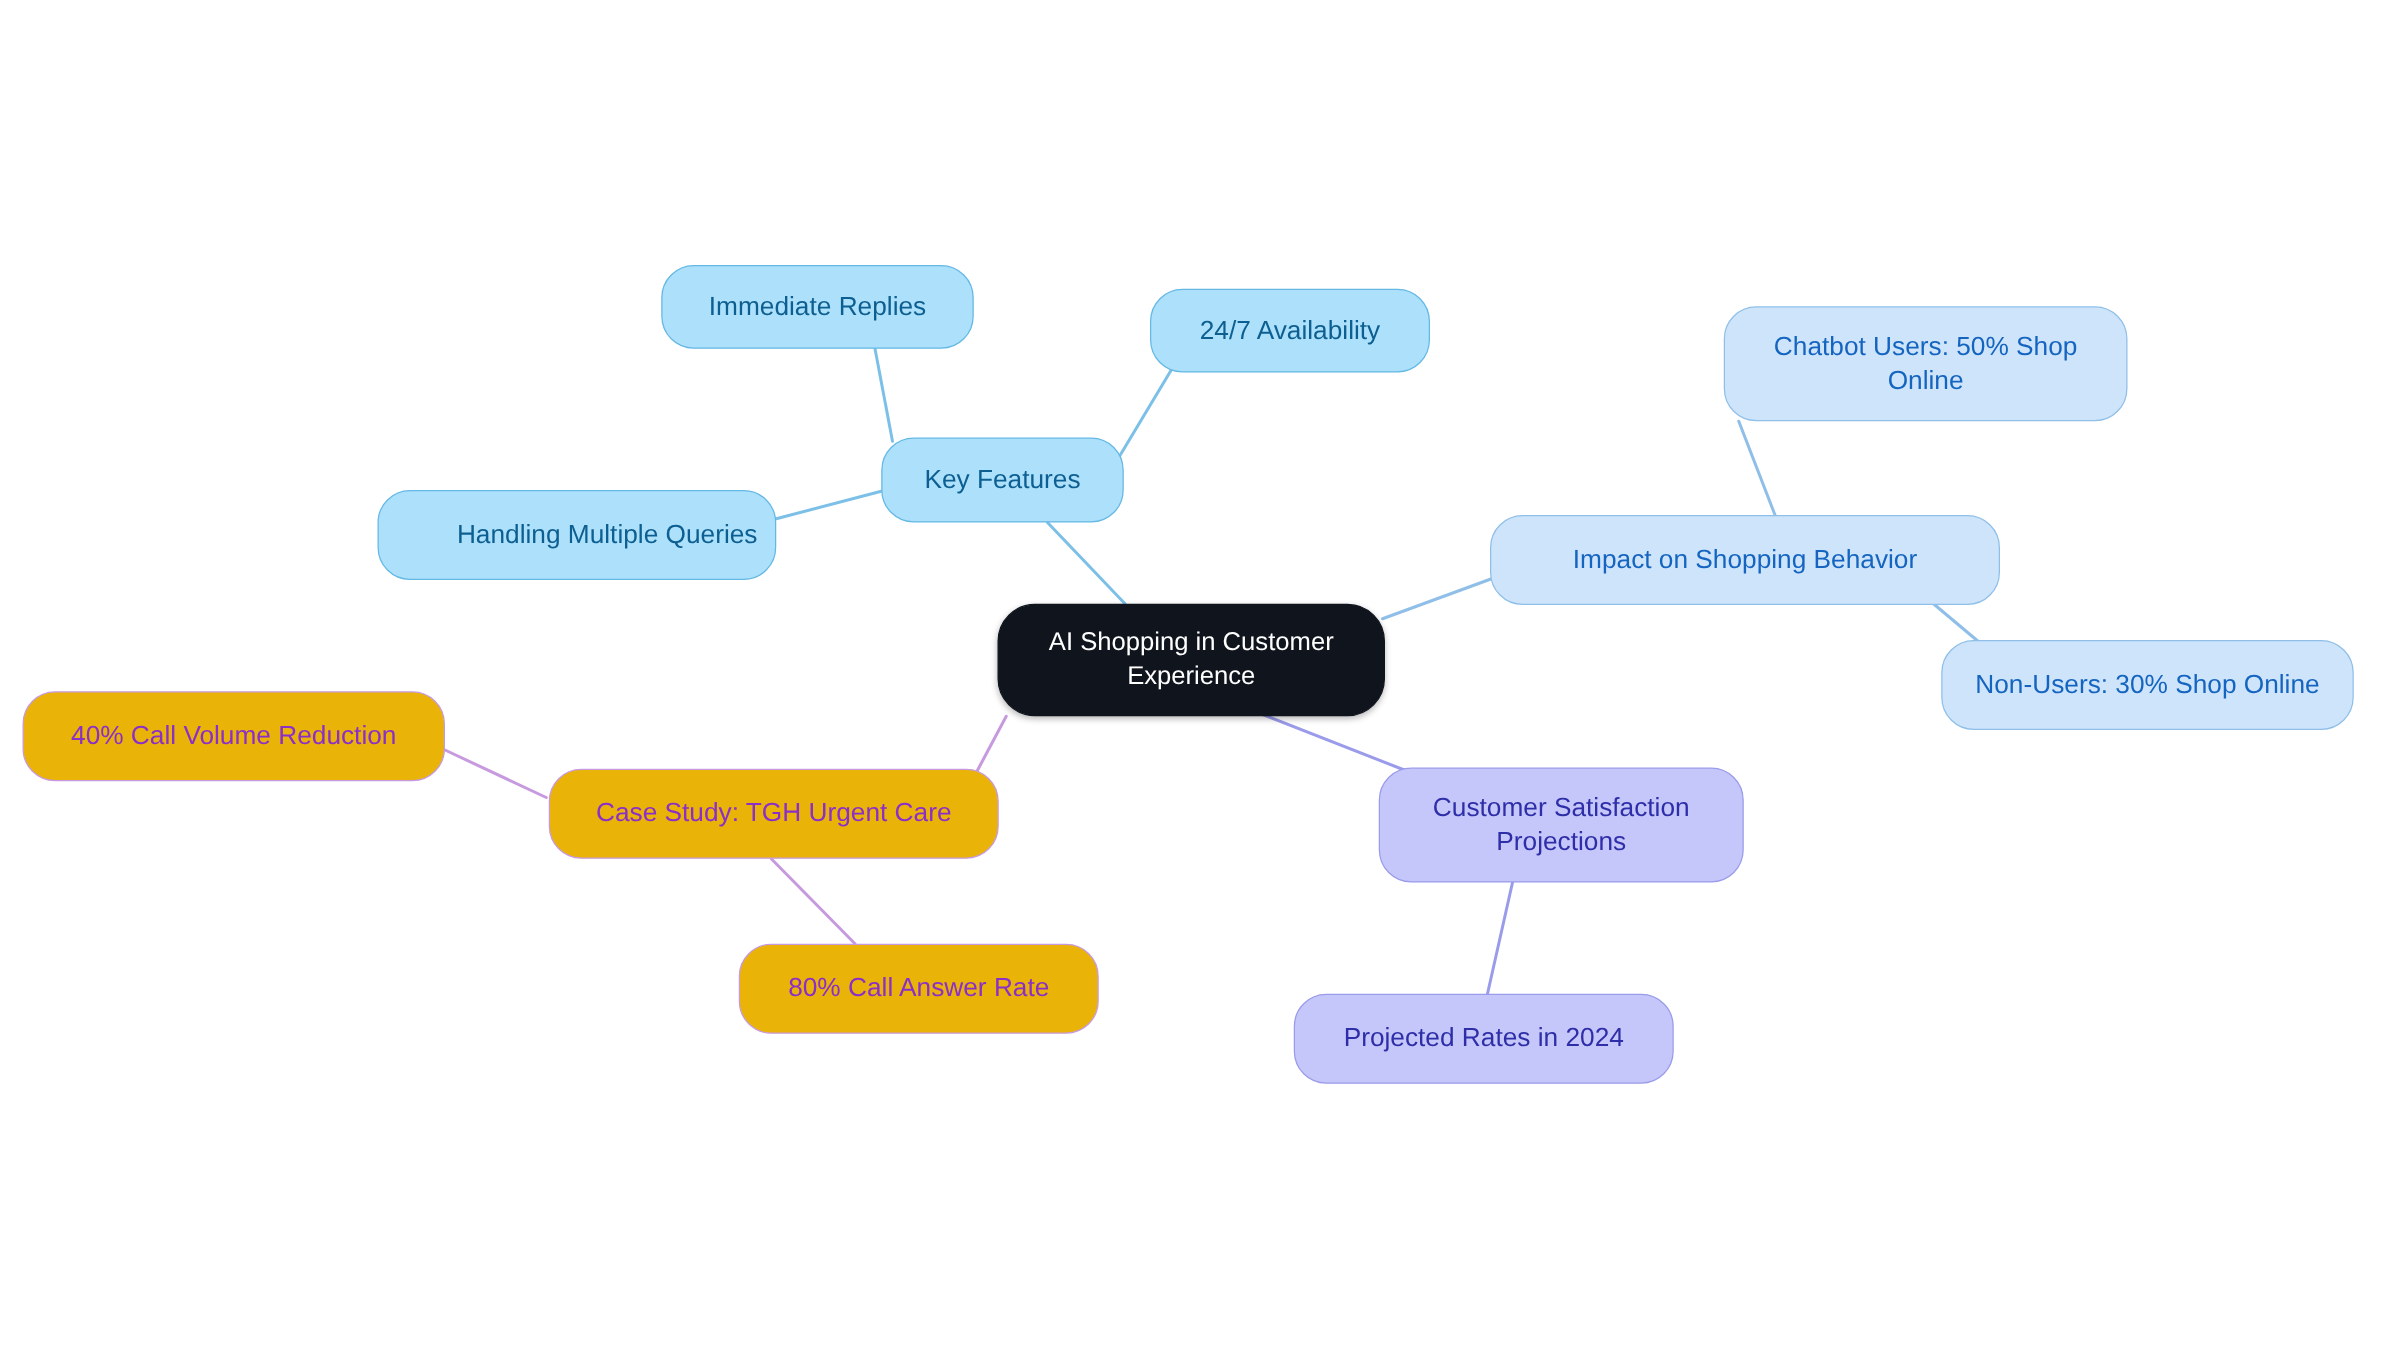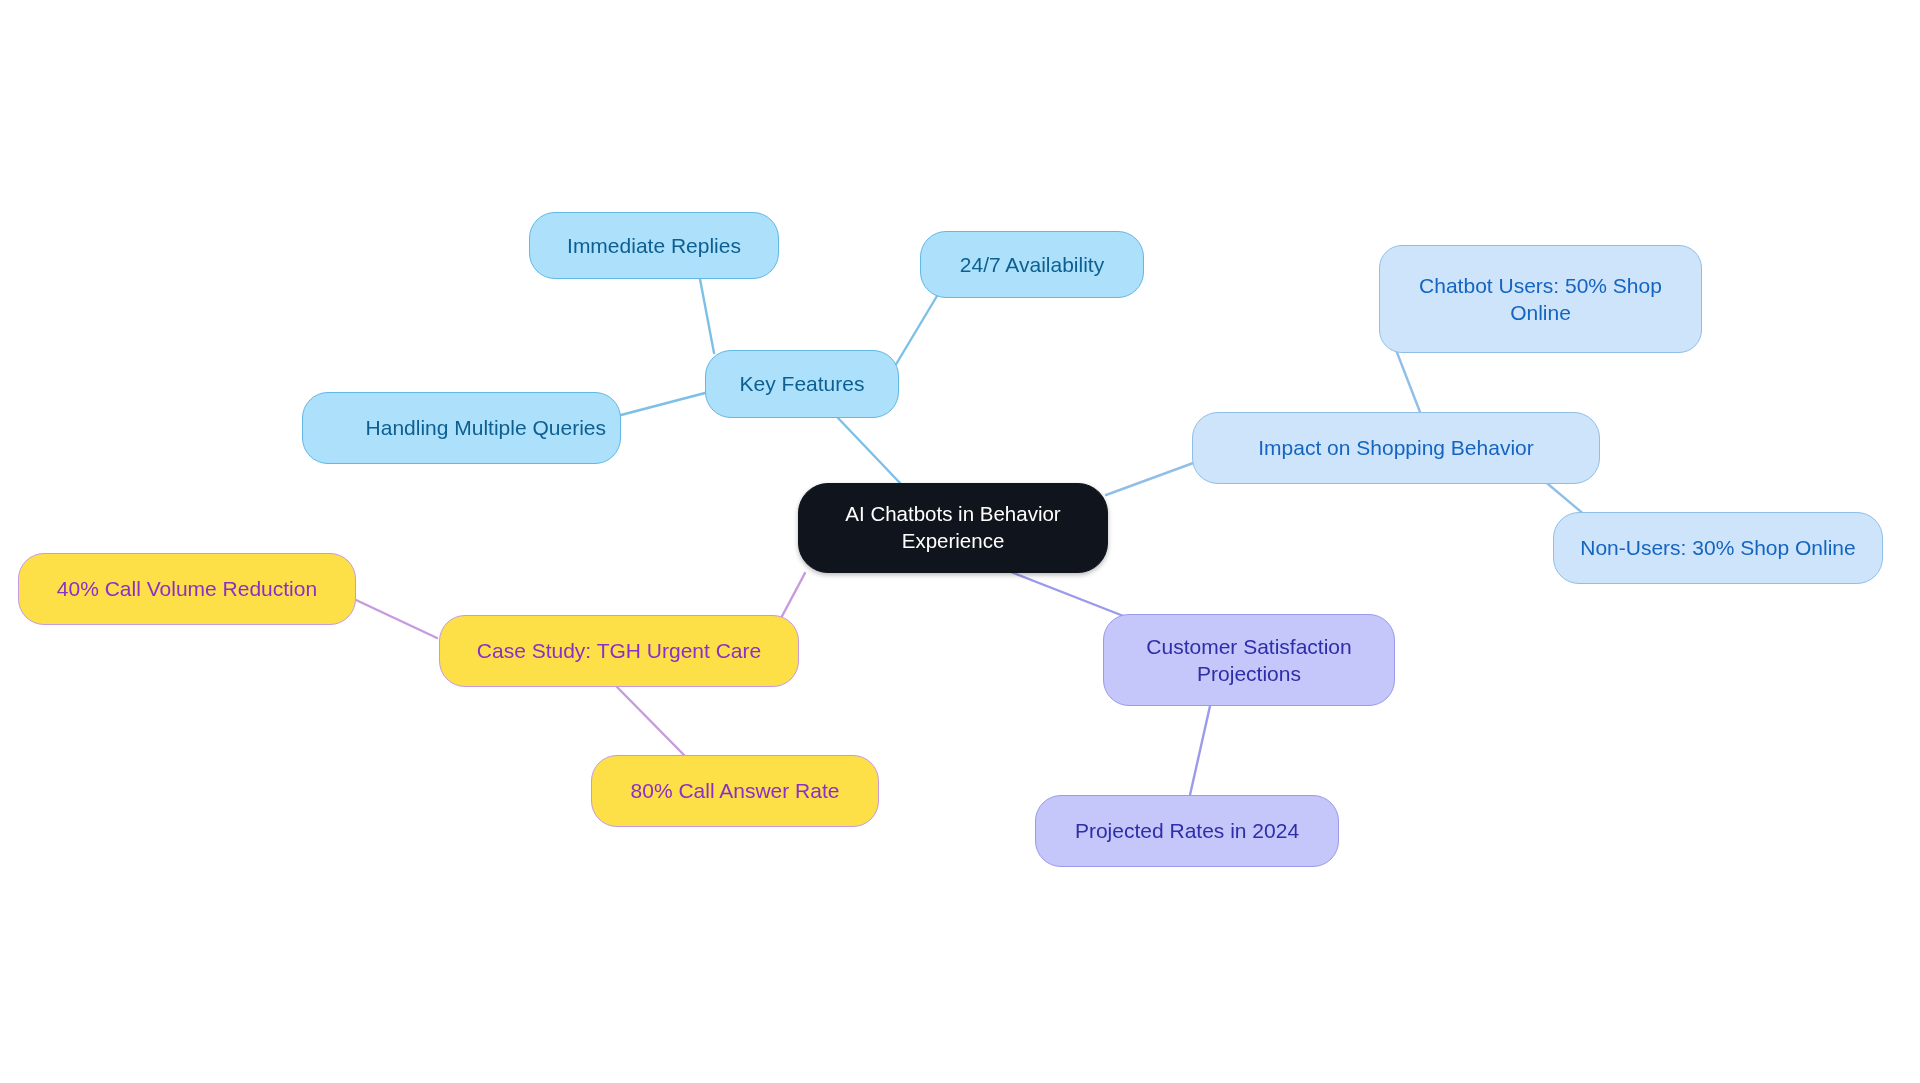--- a/index.html
+++ b/index.html
@@ -61,21 +61,21 @@
     color: #1565c0;
     font-size: 21px;
   }
   .node-periwinkle {
     background: #c5c6fa;
     border-color: #9a9bea;
     color: #2d2ea8;
     font-size: 21px;
   }
   .node-orchid {
-    background: #fde047;
+    background: #eab308;
     border-color: #c79ae0;
     color: #8b2fc9;
     font-size: 21px;
   }
 </style>
 </head>
 <body>
 
 <div id="mindmap-canvas">
   <svg id="edge-layer" viewBox="0 0 1920 1083">
@@ -86,28 +86,28 @@
       <line x1="1106" y1="495" x2="1196" y2="462" stroke="#8fbfe8" stroke-width="2.4" stroke-linecap="round"></line>
       <line x1="1420" y1="412" x2="1391" y2="337" stroke="#8fbfe8" stroke-width="2.4" stroke-linecap="round"></line>
       <line x1="1542" y1="479" x2="1586" y2="516" stroke="#8fbfe8" stroke-width="2.4" stroke-linecap="round"></line>
       <line x1="1006" y1="570" x2="1126" y2="617" stroke="#9a9bea" stroke-width="2.4" stroke-linecap="round"></line>
       <line x1="1210" y1="706" x2="1190" y2="795" stroke="#9a9bea" stroke-width="2.4" stroke-linecap="round"></line>
       <line x1="805" y1="573" x2="780" y2="620" stroke="#c79ae0" stroke-width="2.4" stroke-linecap="round"></line>
       <line x1="437" y1="638" x2="356" y2="600" stroke="#c79ae0" stroke-width="2.4" stroke-linecap="round"></line>
       <line x1="617" y1="687" x2="684" y2="755" stroke="#c79ae0" stroke-width="2.4" stroke-linecap="round"></line>
     </svg>
   <div id="node-layer">
-      <div class="node node-root" style="left: 798px; top: 483px; width: 310px; height: 90px;"><span>AI Chatbots in Behavior
+      <div class="node node-root" style="left: 798px; top: 483px; width: 310px; height: 90px;"><span>AI Shopping in Customer
 Experience</span></div>
       <div class="node node-blue" style="left: 705px; top: 350px; width: 194px; height: 68px;"><span>Key Features</span></div>
       <div class="node node-blue" style="left: 529px; top: 212px; width: 250px; height: 67px;"><span>Immediate Replies</span></div>
       <div class="node node-blue" style="left: 920px; top: 231px; width: 224px; height: 67px;"><span>24/7 Availability</span></div>
       <div class="node node-blue" style="left: 302px; top: 392px; width: 319px; height: 72px; justify-content: flex-end;"><span>Handling Multiple Queries</span></div>
       <div class="node node-blue-pale" style="left: 1192px; top: 412px; width: 408px; height: 72px;"><span>Impact on Shopping Behavior</span></div>
-      <div class="node node-blue-pale" style="left: 1379px; top: 245px; width: 323px; height: 108px; border-radius: 23px;"><span>Chatbot Users: 50% Shop
+      <div class="node node-blue-pale" style="left: 1379px; top: 245px; width: 323px; height: 92px;"><span>Chatbot Users: 50% Shop
 Online</span></div>
       <div class="node node-blue-pale" style="left: 1553px; top: 512px; width: 330px; height: 72px;"><span>Non-Users: 30% Shop Online</span></div>
       <div class="node node-periwinkle" style="left: 1103px; top: 614px; width: 292px; height: 92px;"><span>Customer Satisfaction
 Projections</span></div>
       <div class="node node-periwinkle" style="left: 1035px; top: 795px; width: 304px; height: 72px;"><span>Projected Rates in 2024</span></div>
       <div class="node node-orchid" style="left: 439px; top: 615px; width: 360px; height: 72px;"><span>Case Study: TGH Urgent Care</span></div>
       <div class="node node-orchid" style="left: 18px; top: 553px; width: 338px; height: 72px;"><span>40% Call Volume Reduction</span></div>
       <div class="node node-orchid" style="left: 591px; top: 755px; width: 288px; height: 72px;"><span>80% Call Answer Rate</span></div>
     </div>
 </div>

